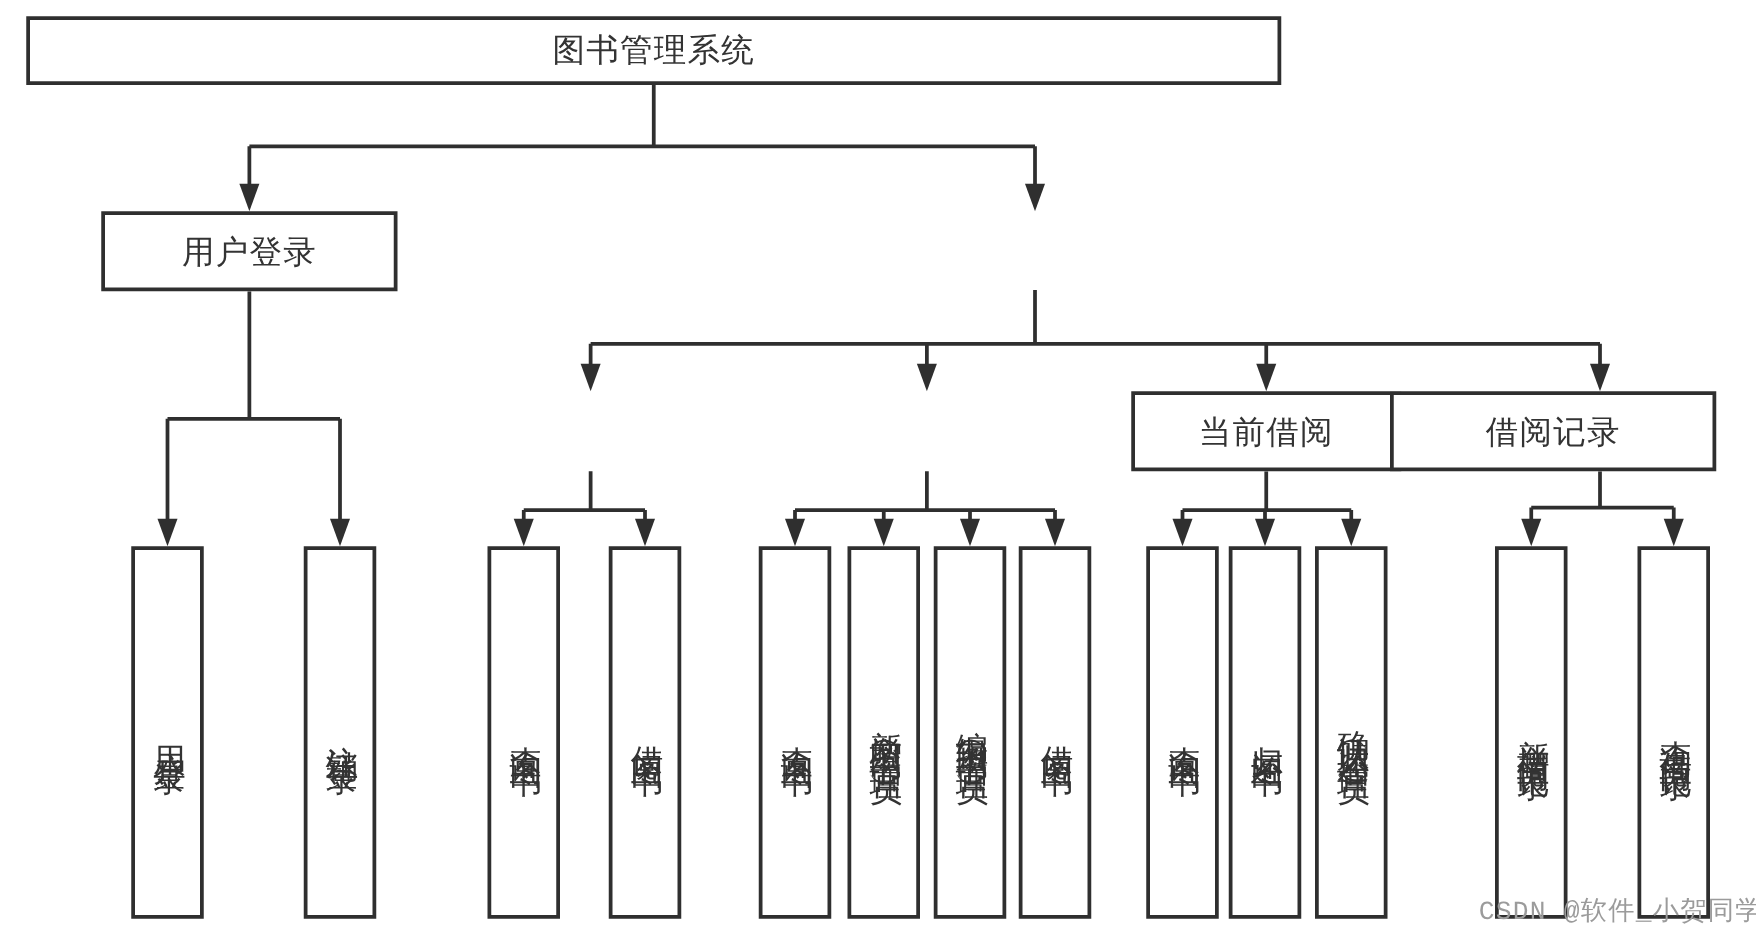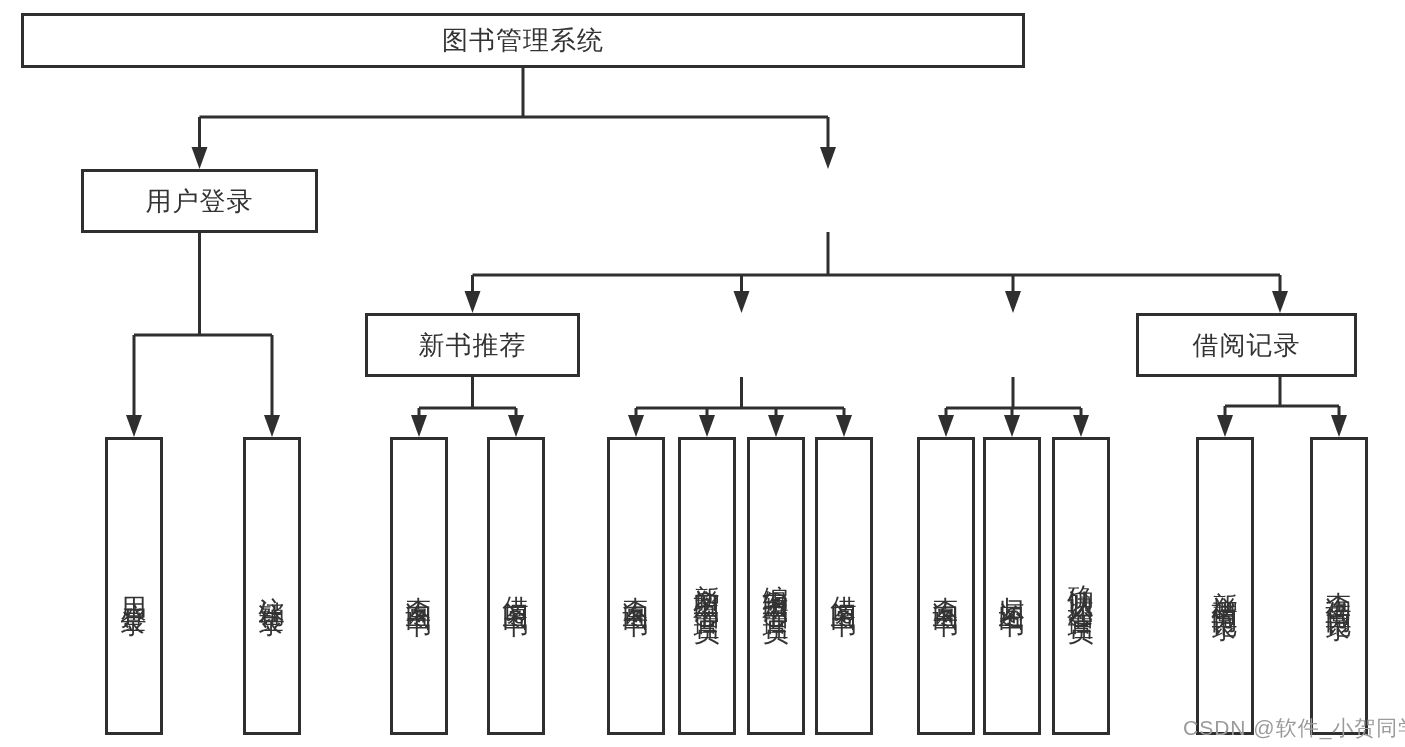--- a/index.html
+++ b/index.html
@@ -1,20 +1,20 @@
 <!DOCTYPE html>
 <html style="--line: #2f2f2f; --text: #333333; --background: #ffffff; --watermark: #9b9b9b;"><head>
 <meta charset="utf-8">
 <style>
   html,body{margin:0;padding:0;background:#ffffff;}
   .canvas{
     position:relative;
     width:1405px;height:747px;
     background:var(--background,#ffffff);
-    font-family:Liberation Sans, sans-serif;
+    font-family:Liberation Mono, monospace;
     overflow:hidden;
   }
   #connectors{
     position:absolute;left:0;top:0;width:1405px;height:747px;
     pointer-events:none;
   }
   .node{
     position:absolute;
     box-sizing:border-box;
     border:3px solid var(--line,#2f2f2f);
@@ -80,24 +80,24 @@
     </svg>
 
   <div class="node h" style="left:21px;top:13px;width:1004px;height:55px">
     <span>图书管理系统</span>
   </div>
 
   <div class="node h" style="left:81px;top:169px;width:237px;height:64px">
     <span>用户登录</span>
   </div>
 
-  <div class="node h" style="left:365px;top:313px;width:215px;height:64px">
-    <span>新书推荐</span>
+  <div class="node h" style="left:905px;top:313px;width:216px;height:64px">
+    <span>当前借阅</span>
   </div>
-  <div class="node h" style="left:1136px;top:313px;width:221px;height:64px">
+  <div class="node h" style="left:1112px;top:313px;width:261px;height:64px">
     <span>借阅记录</span>
   </div>
 
   <div class="node v" style="left:105px;top:437px;width:58px;height:298px">
     <span>用户登录</span>
   </div>
   <div class="node v" style="left:243px;top:437px;width:58px;height:298px">
     <span>注销登录</span>
   </div>
 

